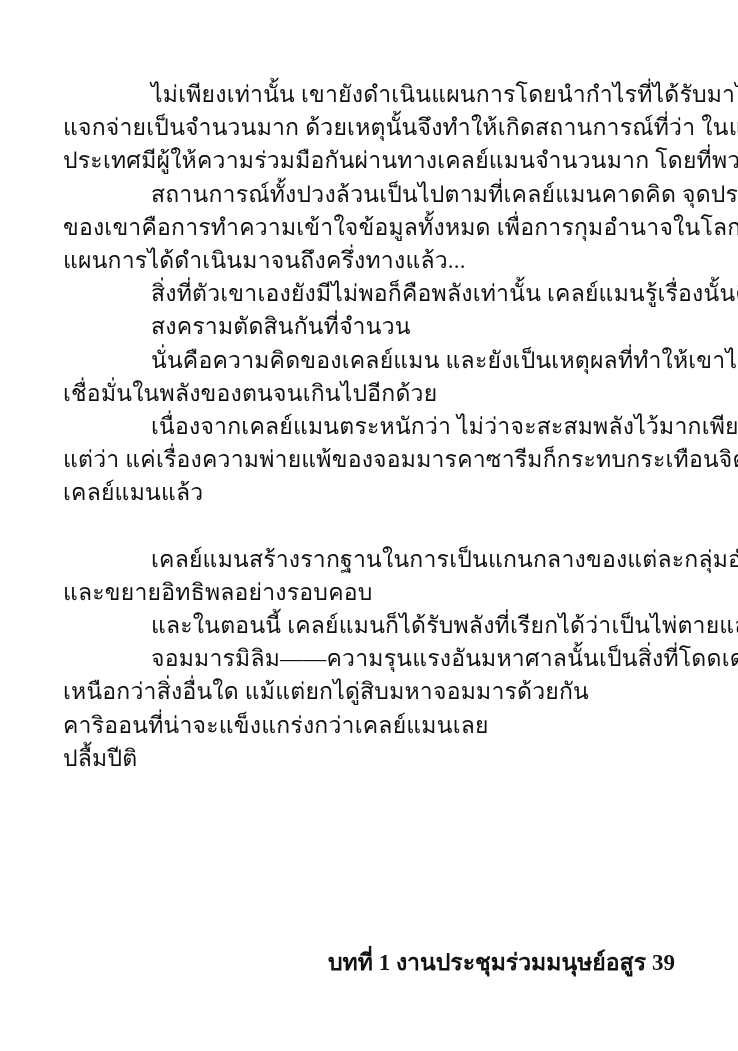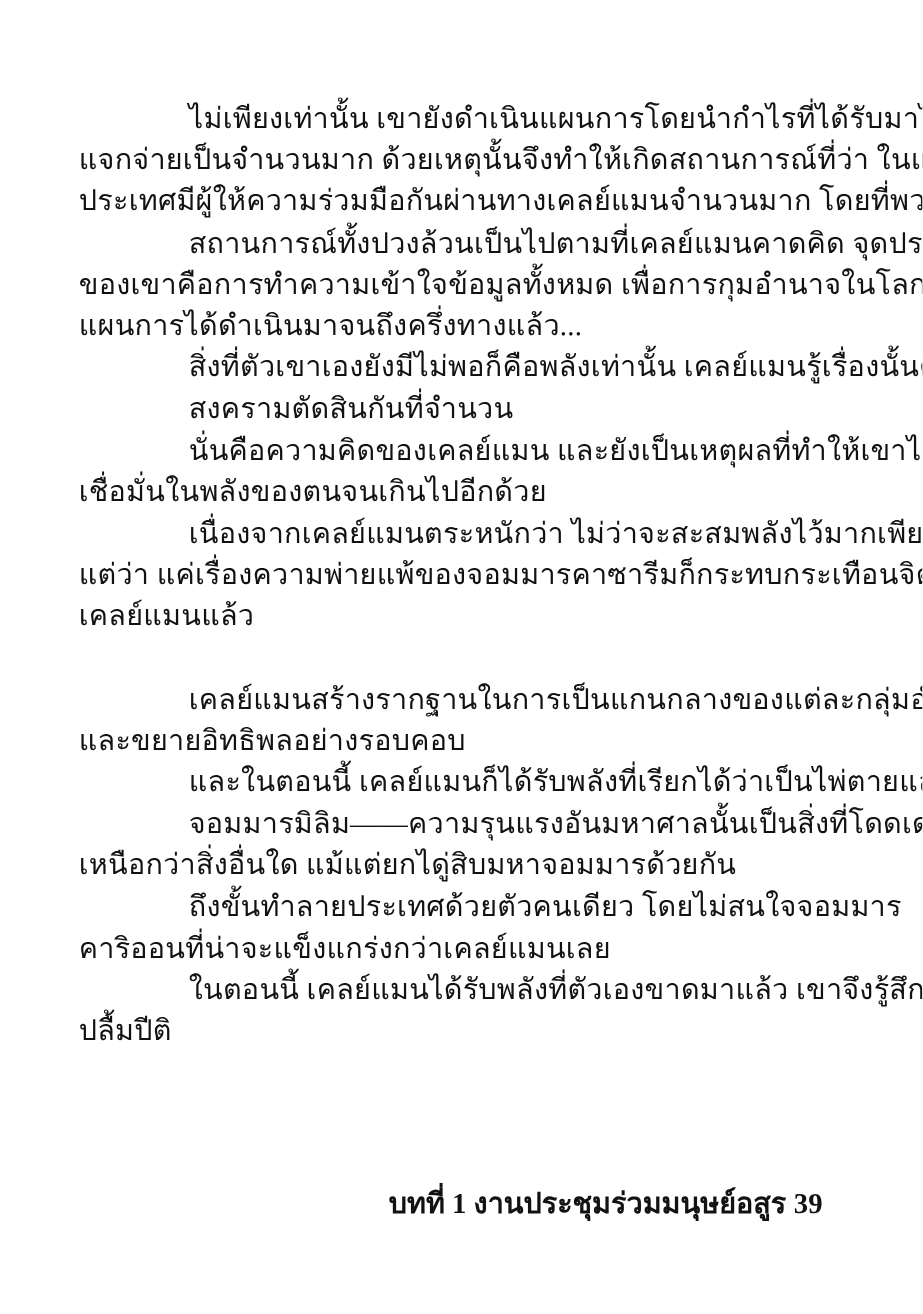--- a/index.html
+++ b/index.html
@@ -28,21 +28,21 @@
     font-size: 23px;
     white-space: nowrap;
     letter-spacing: 0.2px;
   }
   .indent {
     padding-left: 88px;
   }
   .page-footer {
     position: absolute;
     top: 948px;
-    right: 80px;
+    right: 63px;
     font-size: 23px;
     font-weight: bold;
     line-height: 30px;
     white-space: nowrap;
   }
   .page-footer .pgnum {
     padding-left: 6px;
   }
 </style>
 </head>
@@ -63,23 +63,21 @@
     <div class="line">เชื่อมั่นในพลังของตนจนเกินไปอีกด้วย</div>
     <div class="line indent">เนื่องจากเคลย์แมนตระหนักว่า ไม่ว่าจะสะสมพลังไว้มากเพียงใด</div>
     <div class="line">แต่ว่า แค่เรื่องความพ่ายแพ้ของจอมมารคาซารีมก็กระทบกระเทือนจิตใจ</div>
     <div class="line">เคลย์แมนแล้ว</div>
     <div class="line"></div>
     <div class="line indent">เคลย์แมนสร้างรากฐานในการเป็นแกนกลางของแต่ละกลุ่มอำนาจ</div>
     <div class="line">และขยายอิทธิพลอย่างรอบคอบ</div>
     <div class="line indent">และในตอนนี้ เคลย์แมนก็ได้รับพลังที่เรียกได้ว่าเป็นไพ่ตายแล้ว</div>
     <div class="line indent">จอมมารมิลิม——ความรุนแรงอันมหาศาลนั้นเป็นสิ่งที่โดดเด่น</div>
     <div class="line">เหนือกว่าสิ่งอื่นใด แม้แต่ยกไดู่สิบมหาจอมมารด้วยกัน</div>
-    <div class="line indent">ถึงขั้นทำลายประเทศด้วยตัวคนเดียว โดยไม่สนใจจอมมาร</div>
     <div class="line">คาริออนที่น่าจะแข็งแกร่งกว่าเคลย์แมนเลย</div>
-    <div class="line indent">ในตอนนี้ เคลย์แมนได้รับพลังที่ตัวเองขาดมาแล้ว เขาจึงรู้สึก</div>
     <div class="line">ปลื้มปีติ</div>
   </div>
 
   <div class="page-footer">
     <span>บทที่ 1 งานประชุมร่วมมนุษย์อสูร</span><span class="pgnum">39</span>
   </div>
 
 </div>
 
 </body></html>

